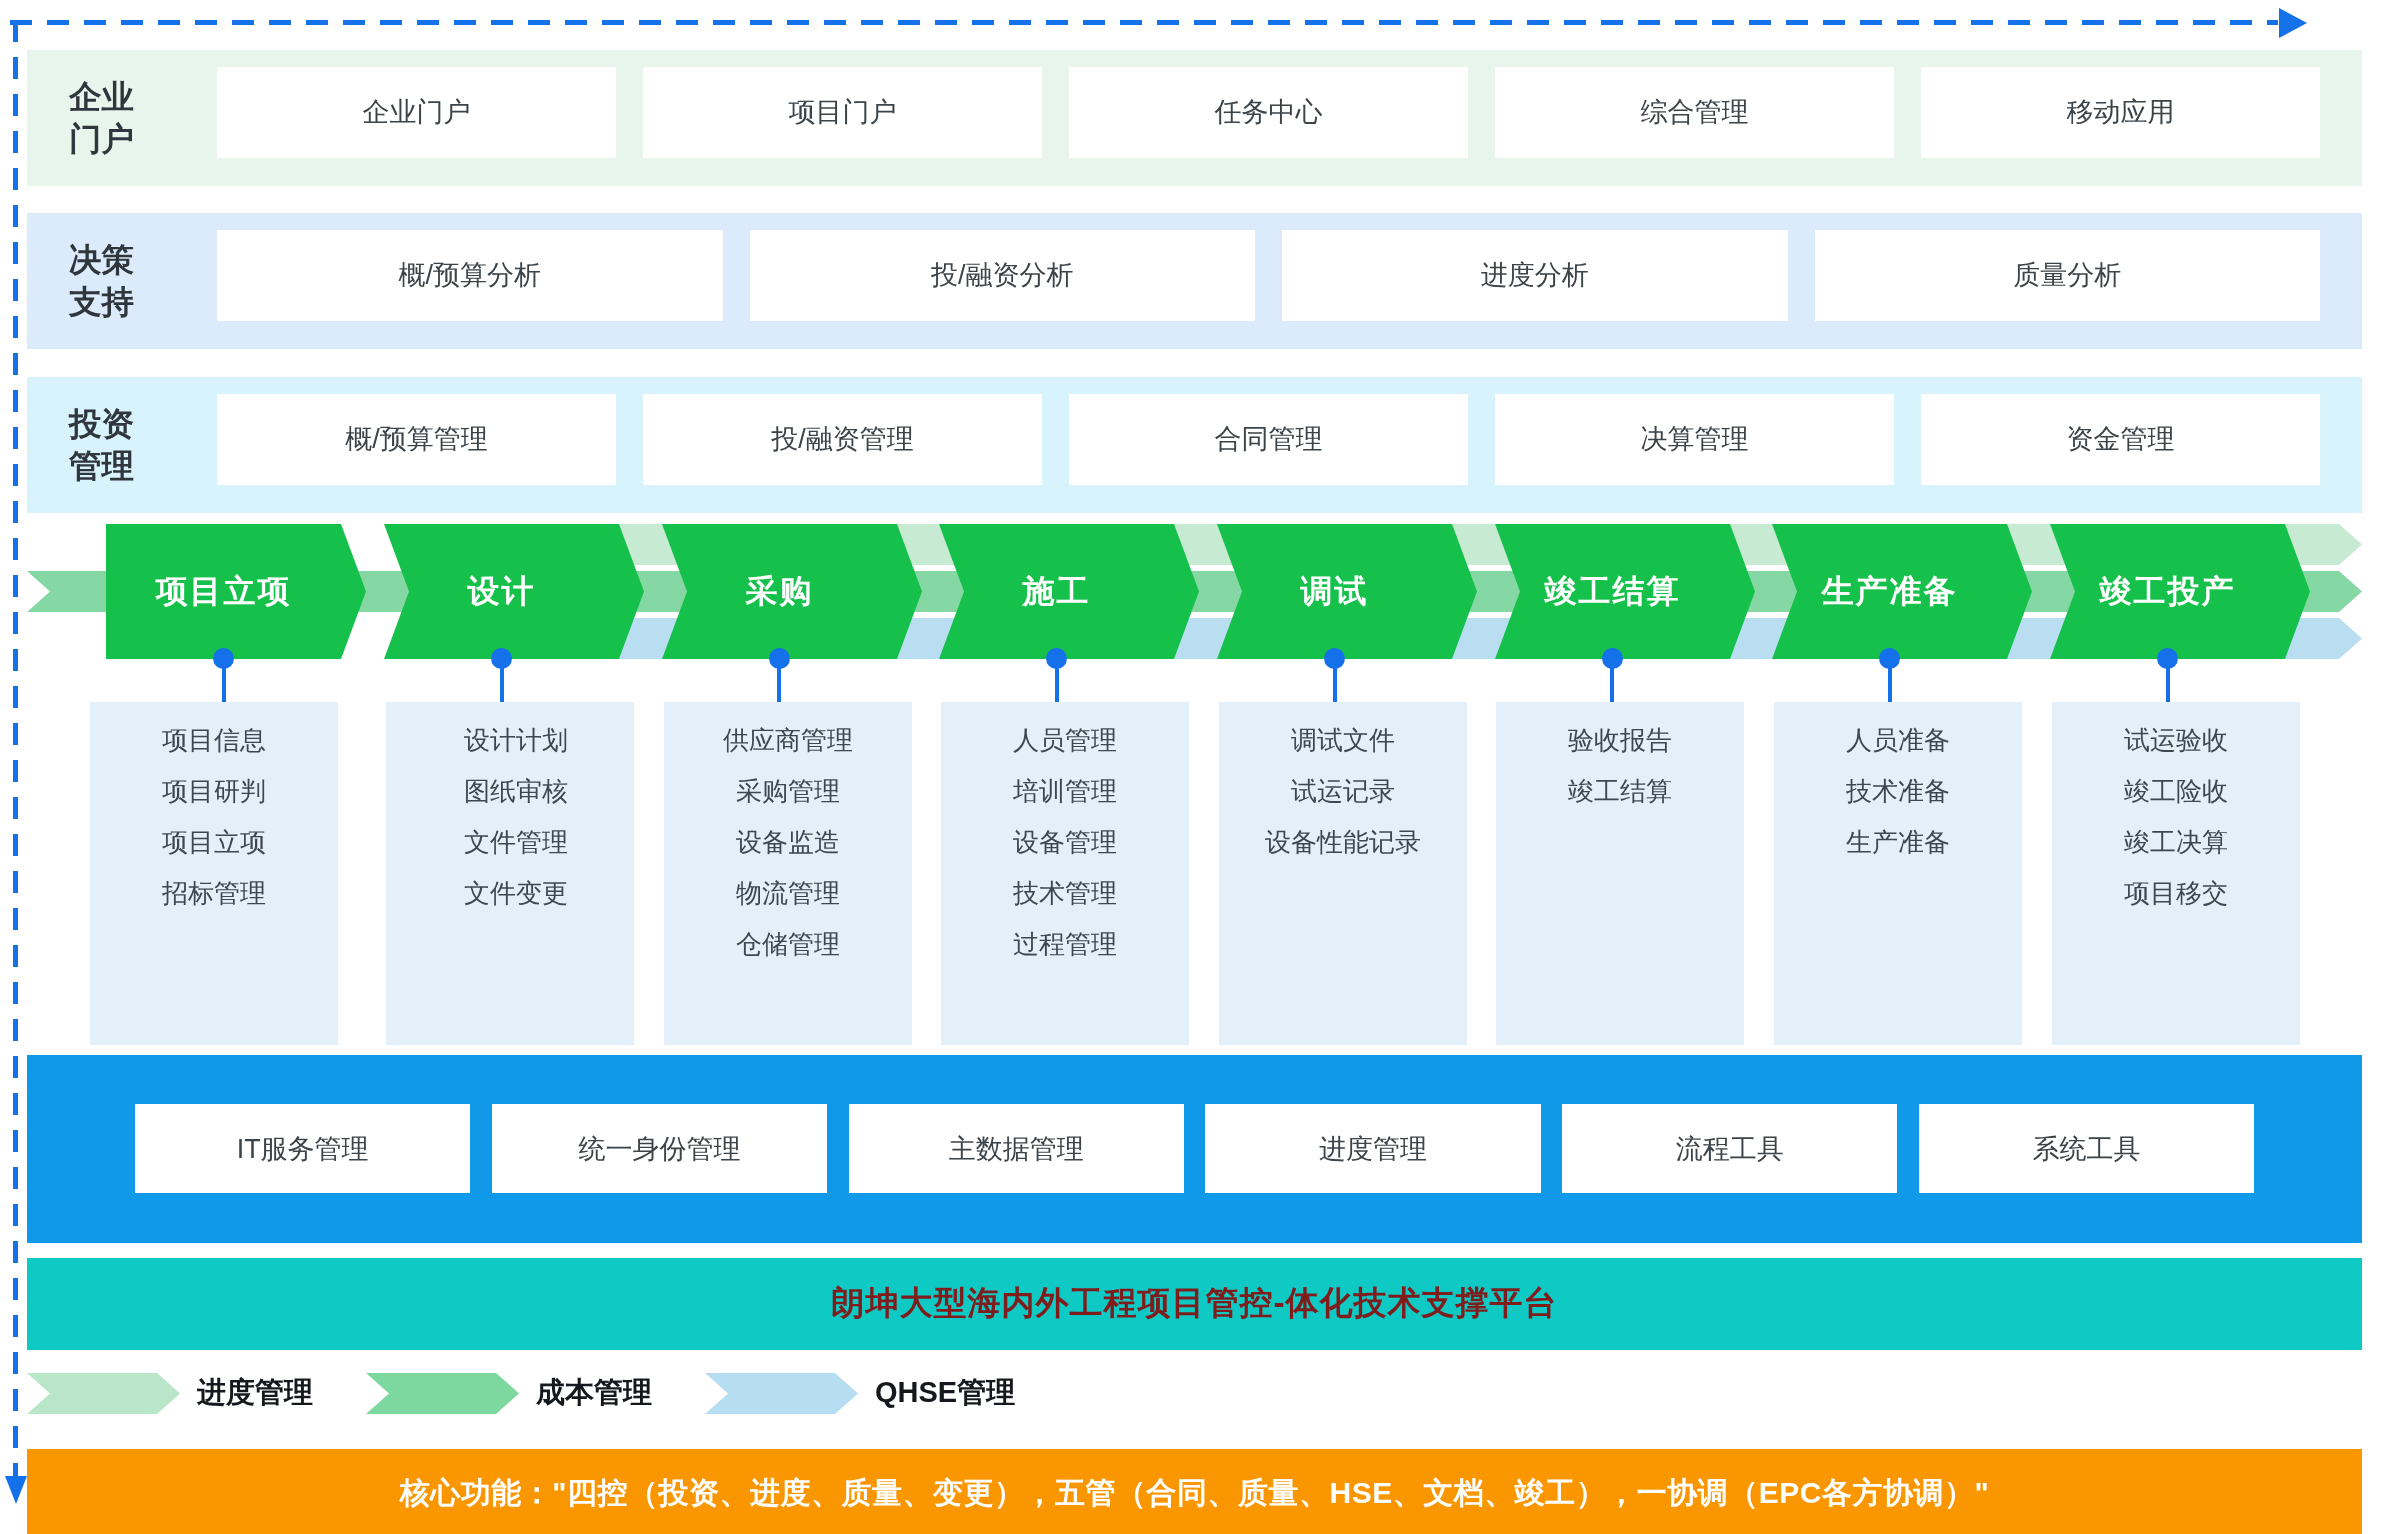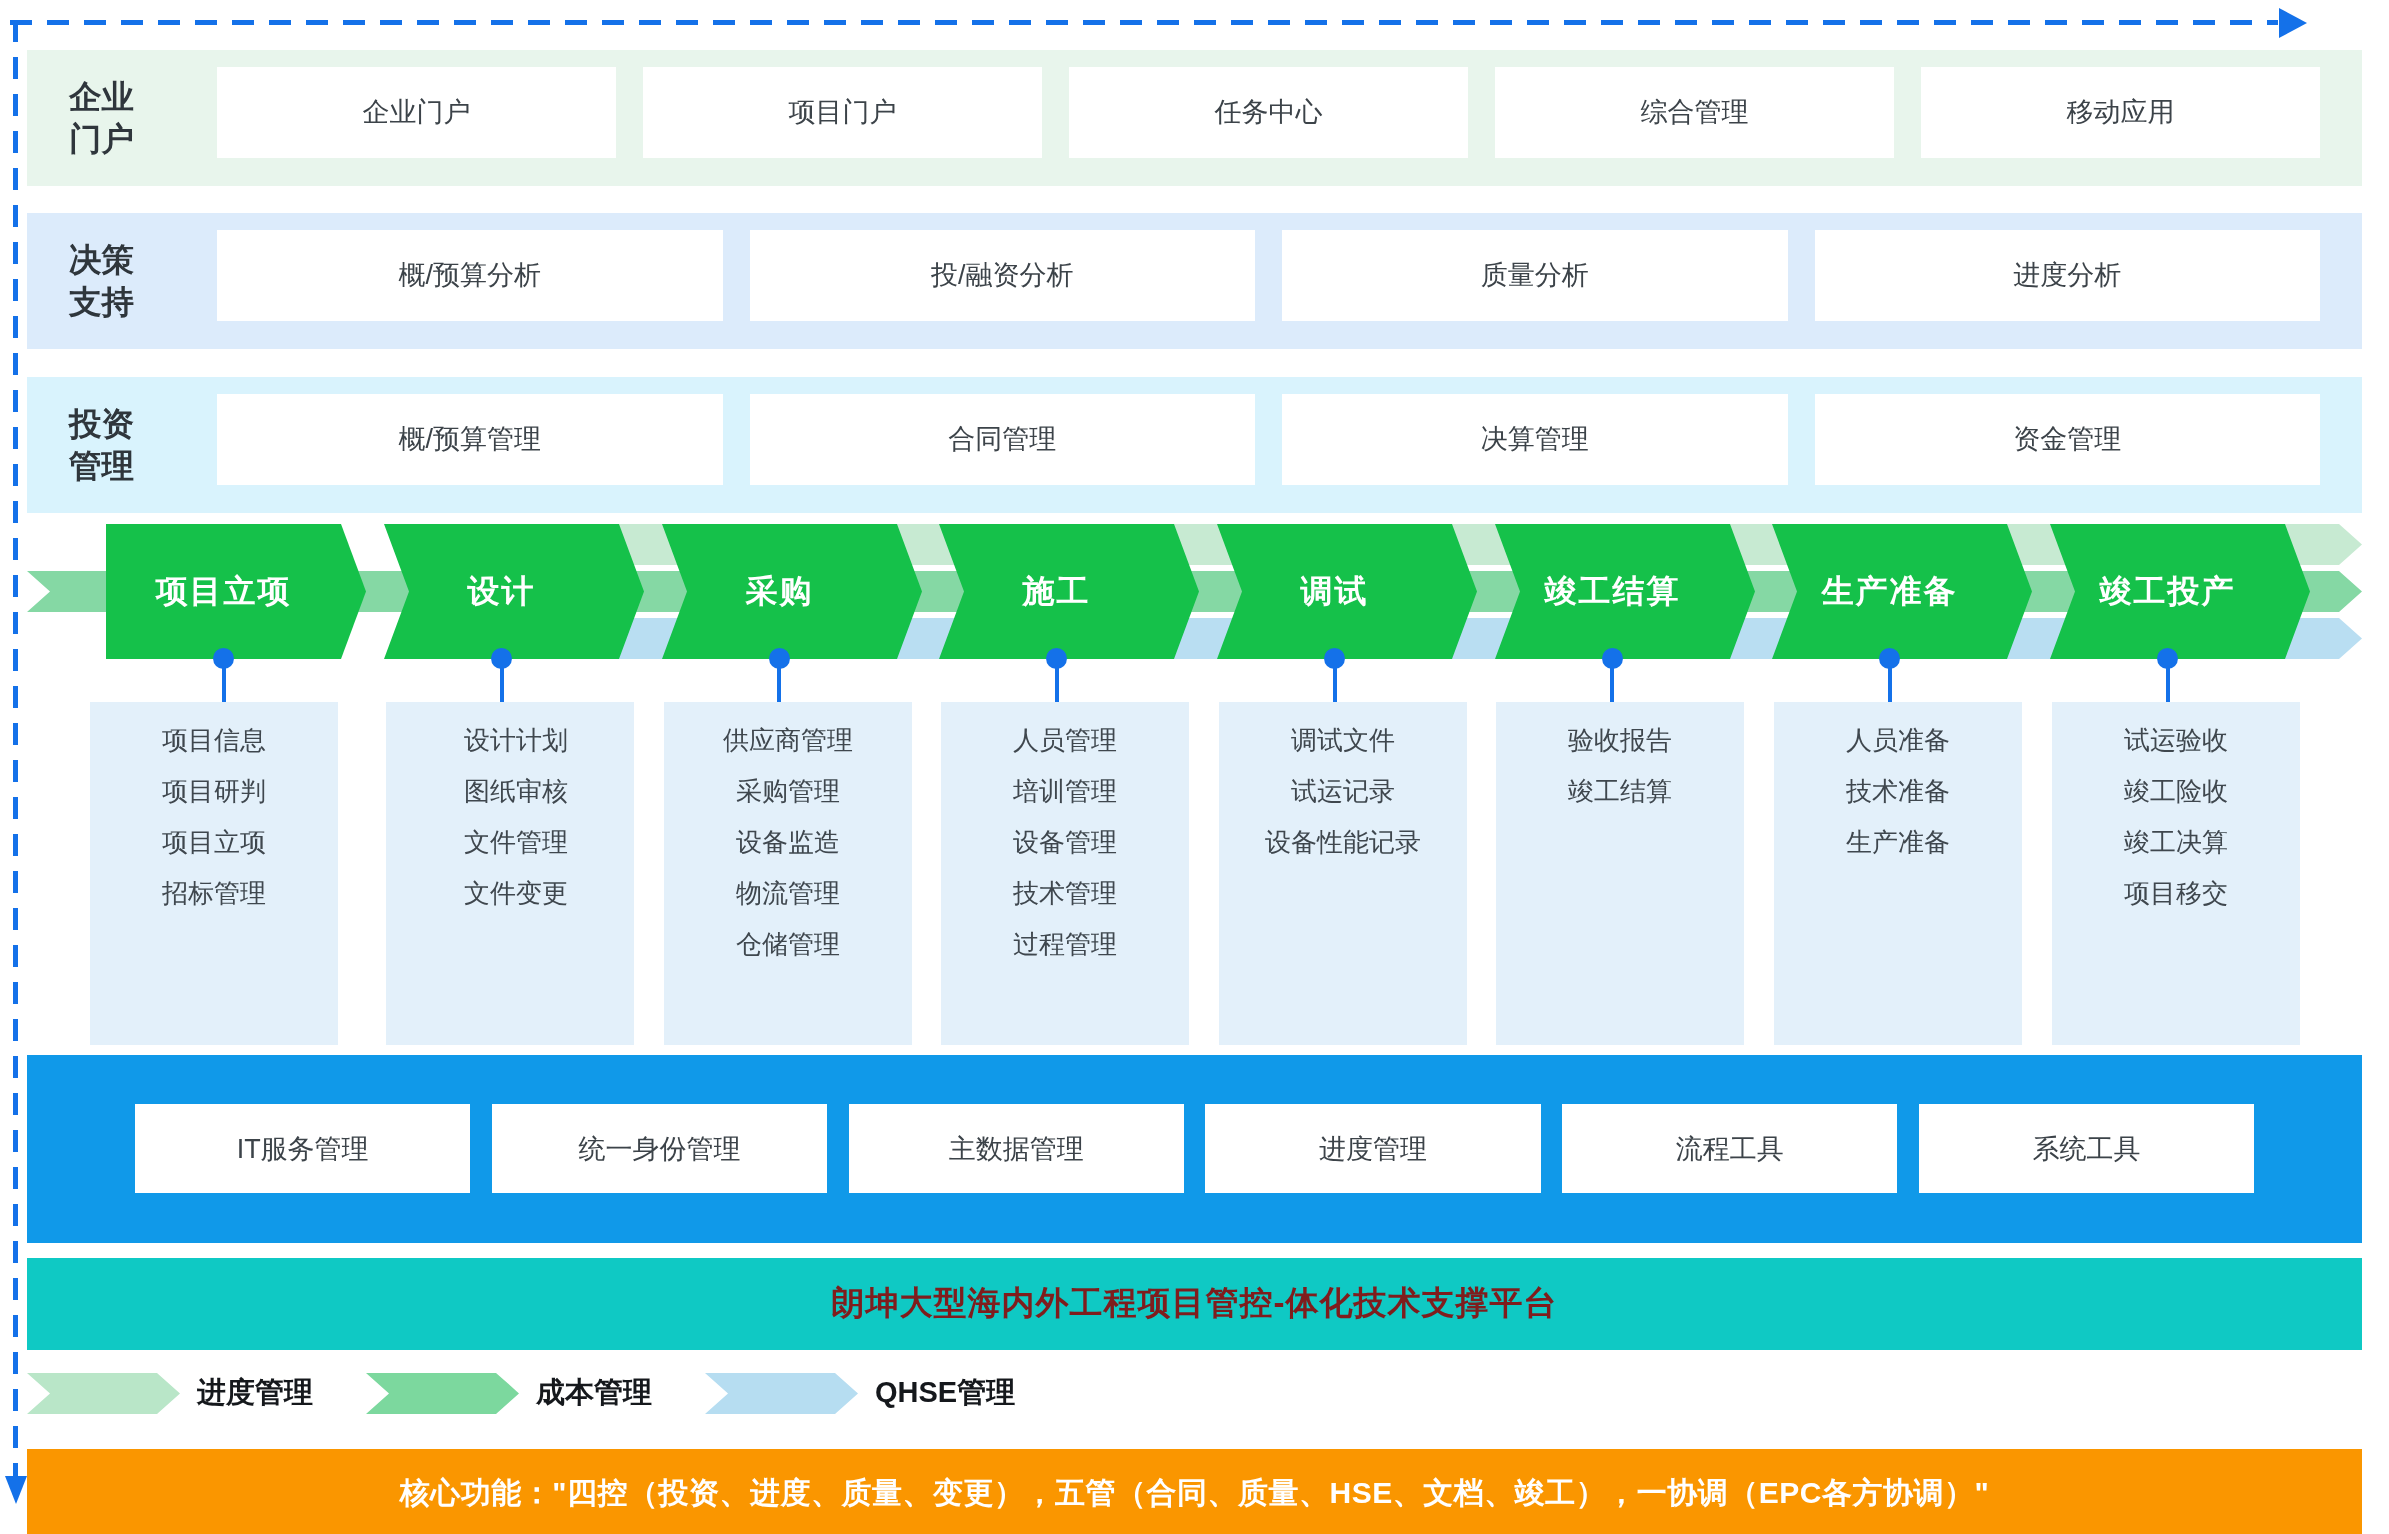--- a/index.html
+++ b/index.html
@@ -105,31 +105,32 @@
           </div>
   </div>
         <div class="band r1" style="background: rgb(220, 235, 251);">
     <div class="label">
             <span>决策</span>
             <span>支持</span>
           </div>
     <div class="btns">
             <div class="btn">概/预算分析</div>
             <div class="btn">投/融资分析</div>
+            <div class="btn">进度分析</div>
             <div class="btn">质量分析</div>
-            <div class="btn">进度分析</div>
           </div>
   </div>
         <div class="band r2" style="background: rgb(217, 243, 253);">
     <div class="label">
             <span>投资</span>
             <span>管理</span>
           </div>
     <div class="btns">
             <div class="btn">概/预算管理</div>
+            <div class="btn">投/融资管理</div>
             <div class="btn">合同管理</div>
             <div class="btn">决算管理</div>
             <div class="btn">资金管理</div>
           </div>
   </div>
       </div>
 
     <div class="flow" id="flow">
       <div class="stripe stripe-top"></div>
       <div class="stripe stripe-mid"></div>

